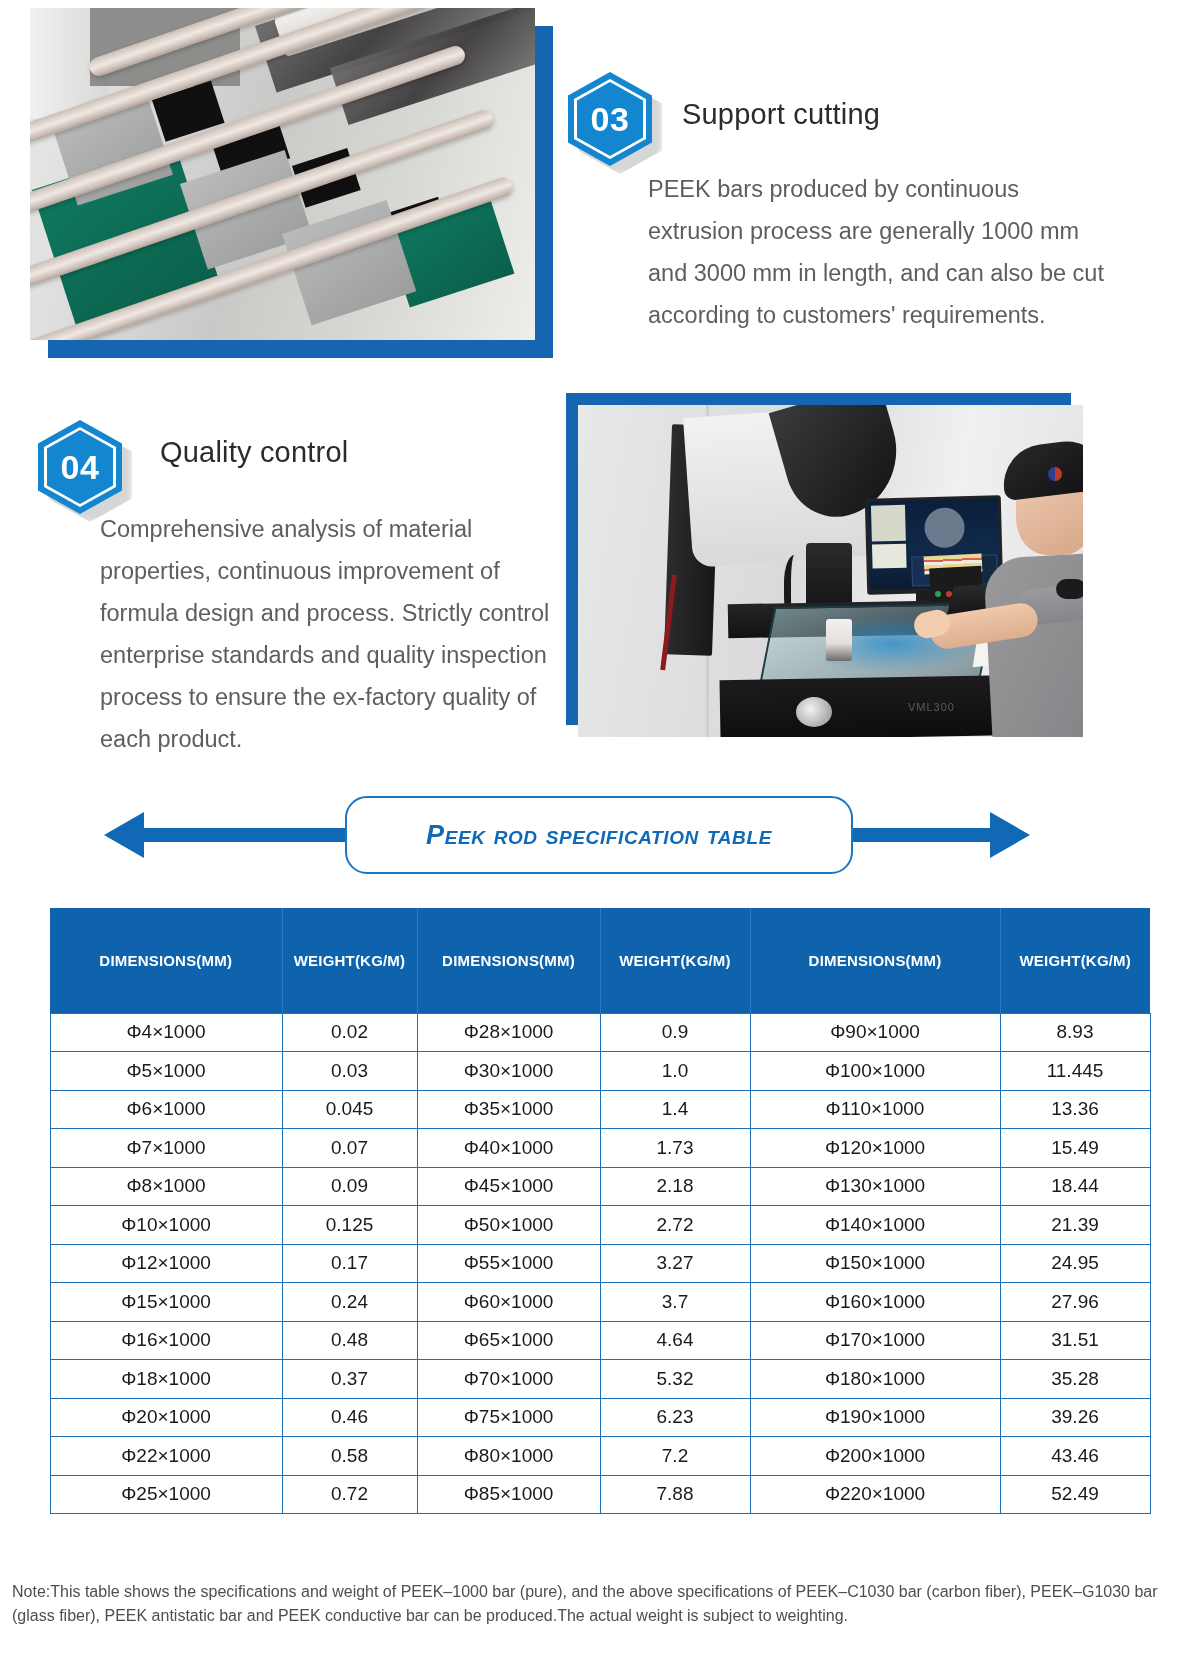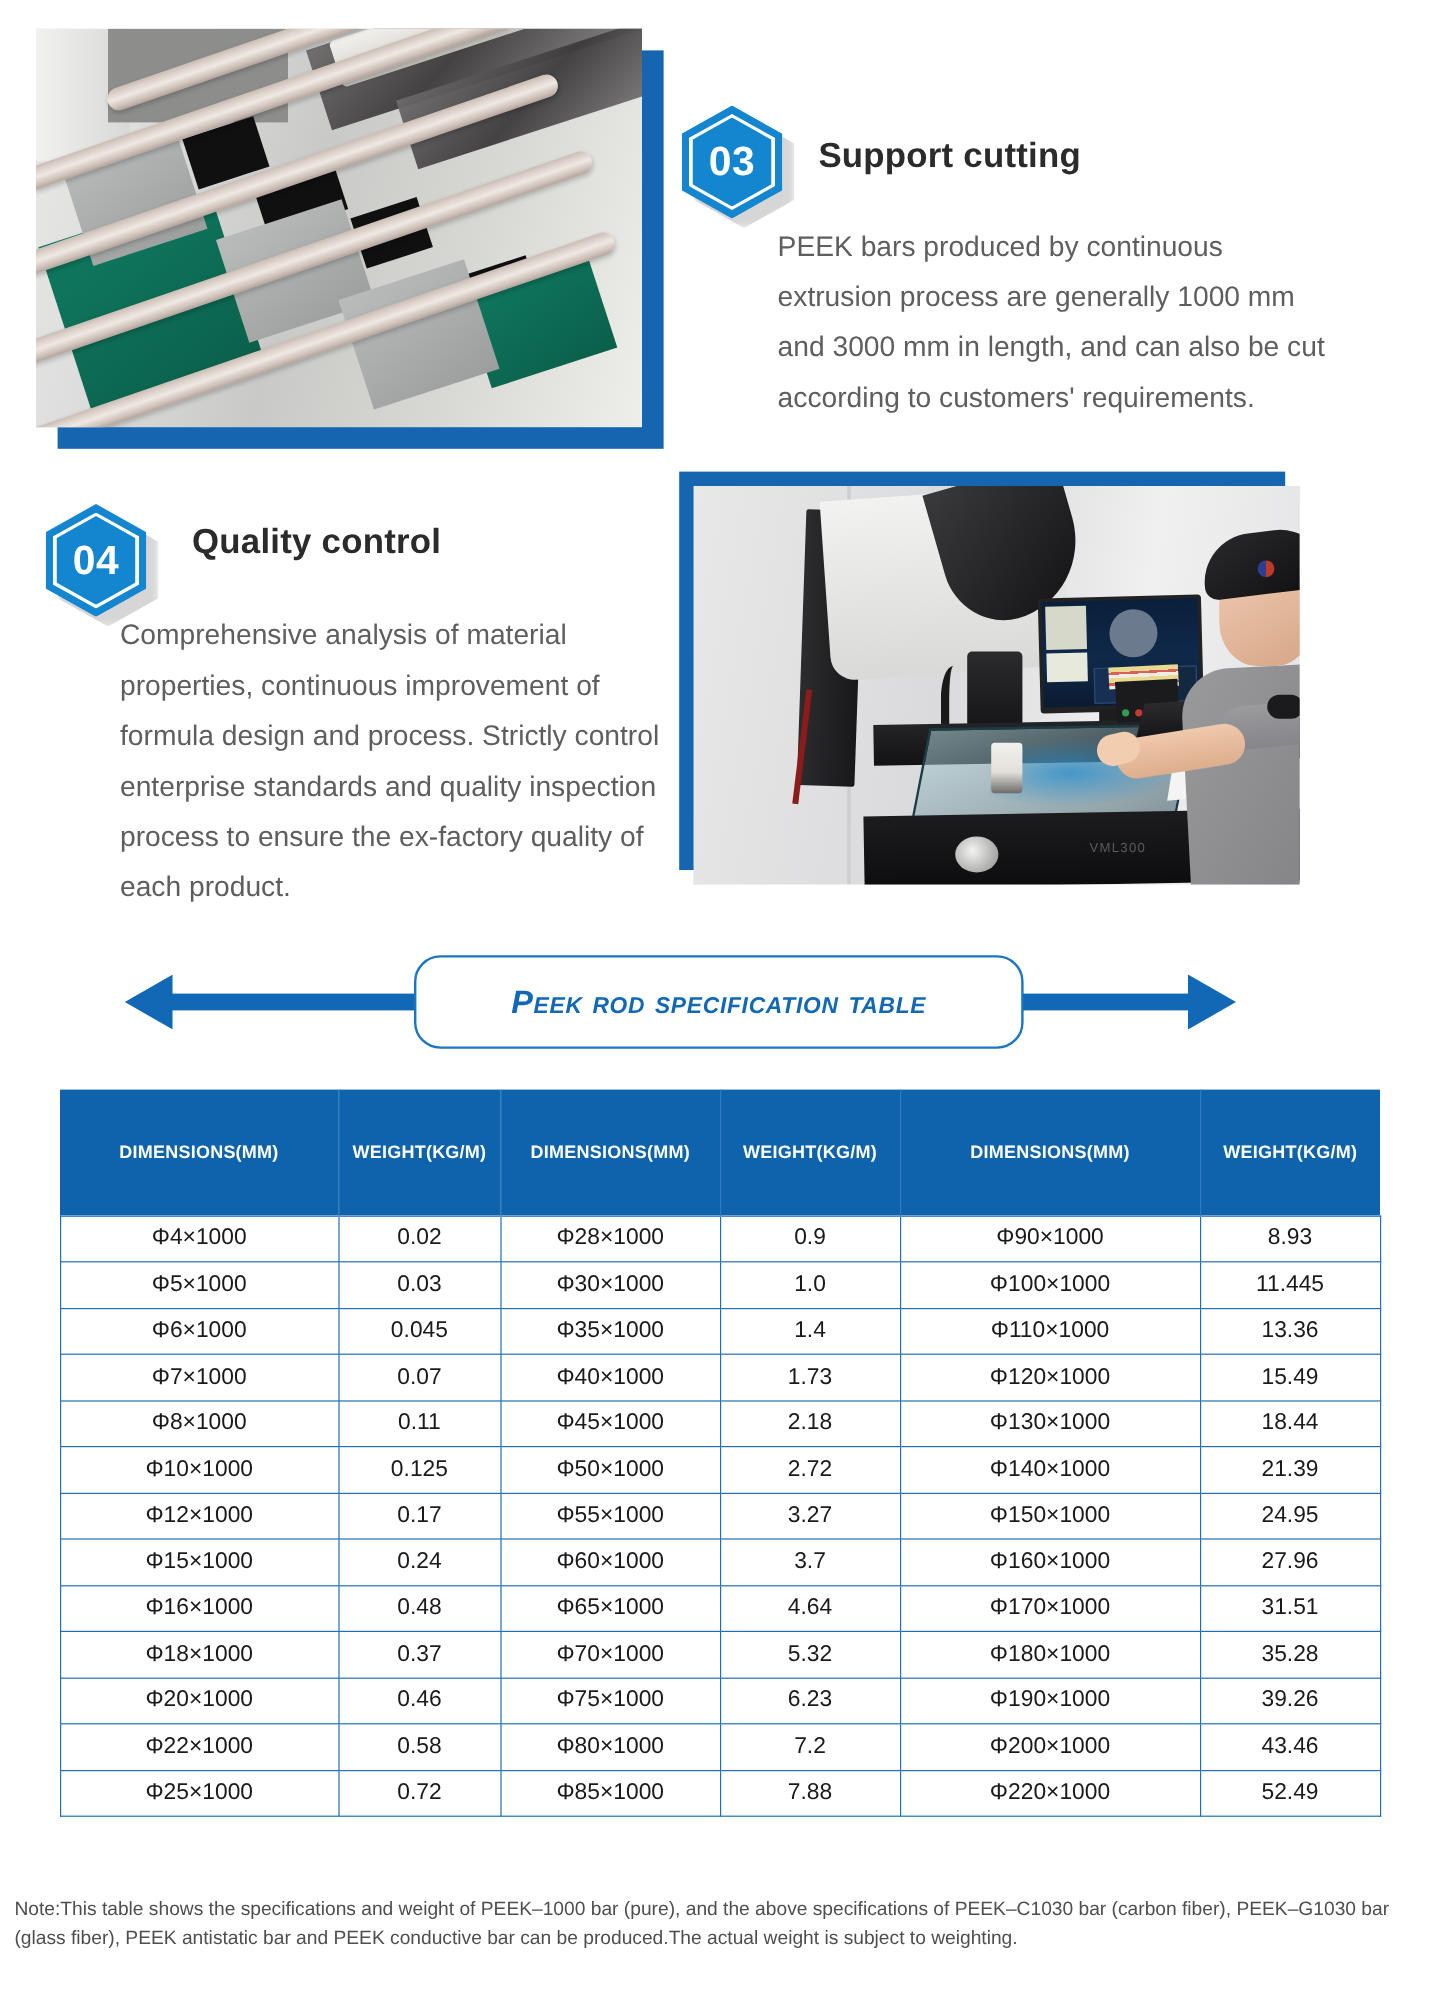--- a/index.html
+++ b/index.html
@@ -5,21 +5,21 @@
   * { box-sizing: border-box; }
   html, body {
     margin: 0; padding: 0;
     width: 1200px; height: 1668px;
     background: #ffffff;
     font-family: "Liberation Sans", sans-serif;
   }
   .page { position: relative; width: 1200px; height: 1668px; overflow: hidden; }
 
   
-  .sec03 { position: absolute; left: 0; top: 16px; width: 979px; height: 380px; }
+  .sec03 { position: absolute; left: 0; top: 0; width: 979px; height: 380px; }
 
   .photo-frame-1 {
     position: absolute; left: 30px; top: 8px; width: 510px; height: 335px;
   }
   .photo-frame-1 .accent {
     position: absolute; left: 18px; top: 18px; width: 505px; height: 332px;
     background: #1565b0;
   }
   .photo-1 {
     position: absolute; left: 0; top: 0; width: 505px; height: 332px;
@@ -92,21 +92,21 @@
     clip-path: polygon(50% 0%, 100% 25%, 100% 75%, 50% 100%, 0% 75%, 0% 25%);
   }
   .hexbadge .num {
     position: absolute; left: 0; top: 0; width: 84px; height: 94px;
     display: flex; align-items: center; justify-content: center;
     color: #ffffff; font-size: 34px; font-weight: 700; letter-spacing: .5px;
     font-family: "Liberation Sans", sans-serif;
   }
 
   .sec-title {
-    position: absolute; font-size: 29px; font-weight: 700; color: #2b2b2b;
+    position: absolute; font-size: 29px; font-weight: 400; color: #2b2b2b;
     letter-spacing: .2px; white-space: nowrap;
   }
   .sec-body {
     position: absolute; font-size: 23.5px; line-height: 42px; color: #5e5e5e;
     font-family: "Liberation Sans", sans-serif;
   }
 
   
   .sec04 { position: absolute; left: 0; top: 400px; width: 972px; height: 370px; }
 
@@ -478,21 +478,21 @@
           <tr>
             <td>Φ7×1000</td>
             <td>0.07</td>
             <td>Φ40×1000</td>
             <td>1.73</td>
             <td>Φ120×1000</td>
             <td>15.49</td>
           </tr>
           <tr>
             <td>Φ8×1000</td>
-            <td>0.11</td>
+            <td>0.09</td>
             <td>Φ45×1000</td>
             <td>2.18</td>
             <td>Φ130×1000</td>
             <td>18.44</td>
           </tr>
           <tr>
             <td>Φ10×1000</td>
             <td>0.125</td>
             <td>Φ50×1000</td>
             <td>2.72</td>

